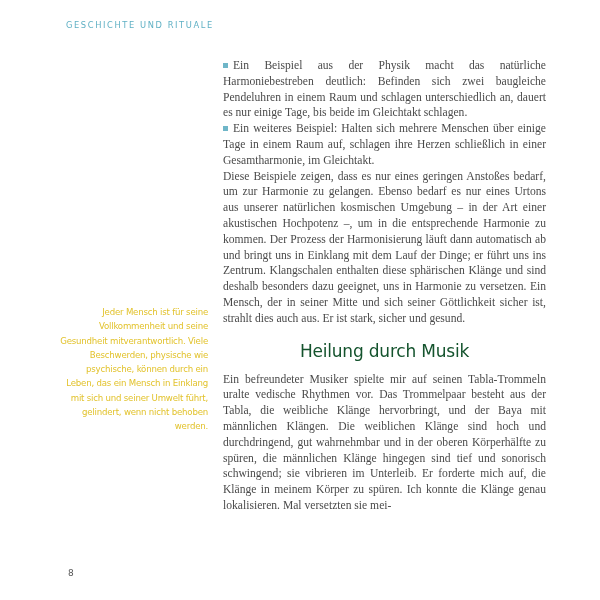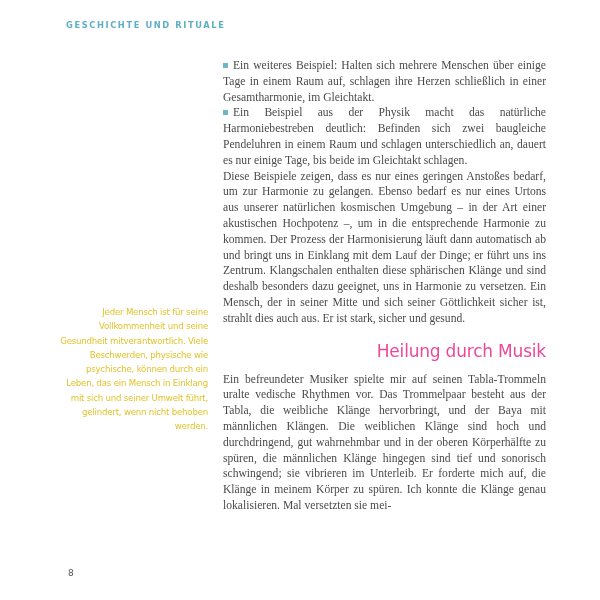--- a/index.html
+++ b/index.html
@@ -15,21 +15,20 @@
       font-family: "DejaVu Serif", serif;
     }
     .running-head {
       position: absolute;
       left: 66px;
       top: 20px;
       font-family: "DejaVu Sans", sans-serif;
       font-size: 8.3px;
       letter-spacing: 1.6px;
       color: #5fb0c4;
-      font-weight: bold;
     }
     .main-col {
       position: absolute;
       left: 223px;
       top: 58px;
       width: 323px;
       font-family: "Liberation Serif", serif;
       font-size: 11.6px;
       line-height: 15.8px;
       color: #4a4a4a;
@@ -43,25 +42,25 @@
       width: 5px;
       height: 5px;
       background: #6fb6c8;
       margin-right: 5px;
       vertical-align: 1px;
     }
     .section-heading {
       font-family: "DejaVu Sans", sans-serif;
       font-size: 17px;
       font-weight: normal;
-      color: #ec4899;
+      color: #14532d;
       margin: 14px 0 11px 0;
       line-height: 20px;
       letter-spacing: -0.2px;
-      text-align: right;
+      text-align: center;
     }
     .margin-note {
       position: absolute;
       left: 60px;
       top: 305px;
       width: 148px;
       font-family: "DejaVu Sans", sans-serif;
       font-size: 8.6px;
       line-height: 14.3px;
       color: #e2c22b;
@@ -76,22 +75,22 @@
       font-size: 9px;
       color: #555555;
     }
   </style>
 </head>
 <body>
 
 <div class="running-head">GESCHICHTE UND RITUALE</div>
 
 <div class="main-col">
+  <p><span class="bullet"></span><span>Ein Beispiel aus der Physik macht das natürliche Harmoniebestreben deutlich: Befinden sich zwei baugleiche Pendeluhren in einem Raum und schlagen unterschiedlich an, dauert es nur einige Tage, bis beide im Gleichtakt schlagen.</span></p>
   <p><span class="bullet"></span><span>Ein weiteres Beispiel: Halten sich mehrere Menschen über einige Tage in einem Raum auf, schlagen ihre Herzen schließlich in einer Gesamtharmonie, im Gleichtakt.</span></p>
-  <p><span class="bullet"></span><span>Ein Beispiel aus der Physik macht das natürliche Harmoniebestreben deutlich: Befinden sich zwei baugleiche Pendeluhren in einem Raum und schlagen unterschiedlich an, dauert es nur einige Tage, bis beide im Gleichtakt schlagen.</span></p>
   <p>Diese Beispiele zeigen, dass es nur eines geringen Anstoßes bedarf, um zur Harmonie zu gelangen. Ebenso bedarf es nur eines Urtons aus unserer natürlichen kosmischen Umgebung – in der Art einer akustischen Hochpotenz –, um in die entsprechende Harmonie zu kommen. Der Prozess der Harmonisierung läuft dann automatisch ab und bringt uns in Einklang mit dem Lauf der Dinge; er führt uns ins Zentrum. Klangschalen enthalten diese sphärischen Klänge und sind deshalb besonders dazu geeignet, uns in Harmonie zu versetzen. Ein Mensch, der in seiner Mitte und sich seiner Göttlichkeit sicher ist, strahlt dies auch aus. Er ist stark, sicher und gesund.</p>
   <h2 class="section-heading">Heilung durch Musik</h2>
   <p>Ein befreundeter Musiker spielte mir auf seinen Tabla-Trommeln uralte vedische Rhythmen vor. Das Trommelpaar besteht aus der Tabla, die weibliche Klänge hervorbringt, und der Baya mit männlichen Klängen. Die weiblichen Klänge sind hoch und durchdringend, gut wahrnehmbar und in der oberen Körperhälfte zu spüren, die männlichen Klänge hingegen sind tief und sonorisch schwingend; sie vibrieren im Unterleib. Er forderte mich auf, die Klänge in meinem Körper zu spüren. Ich konnte die Klänge genau lokalisieren. Mal versetzten sie mei-</p>
 </div>
 
 <div class="margin-note">Jeder Mensch ist für seine Vollkommenheit und seine Gesundheit mitverantwortlich. Viele Beschwerden, physische wie psychische, können durch ein Leben, das ein Mensch in Einklang mit sich und seiner Umwelt führt, gelindert, wenn nicht behoben werden.</div>
 
 <div class="page-number">8</div>
 
 </body></html>

